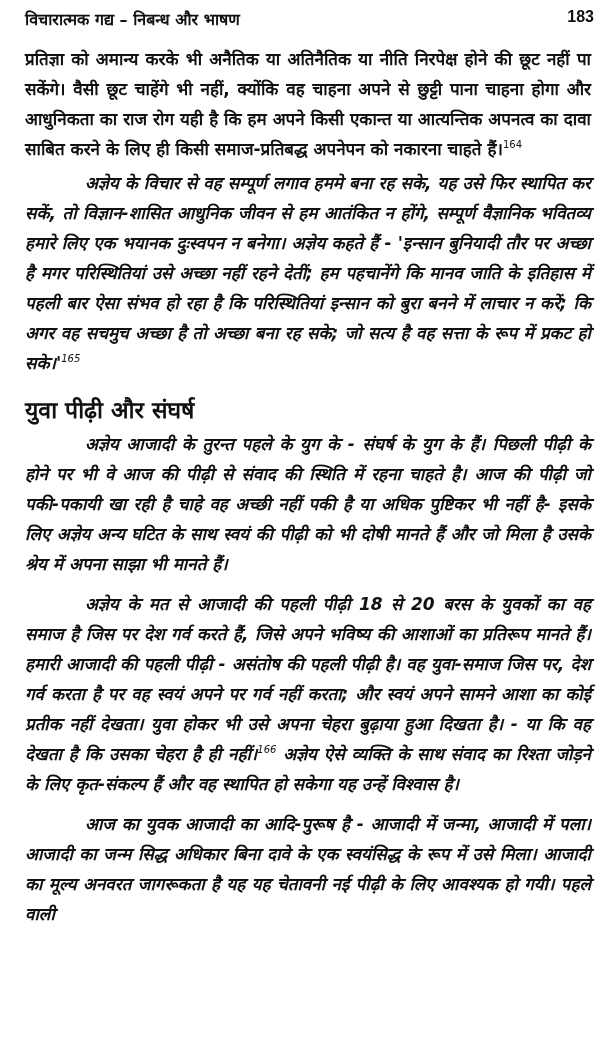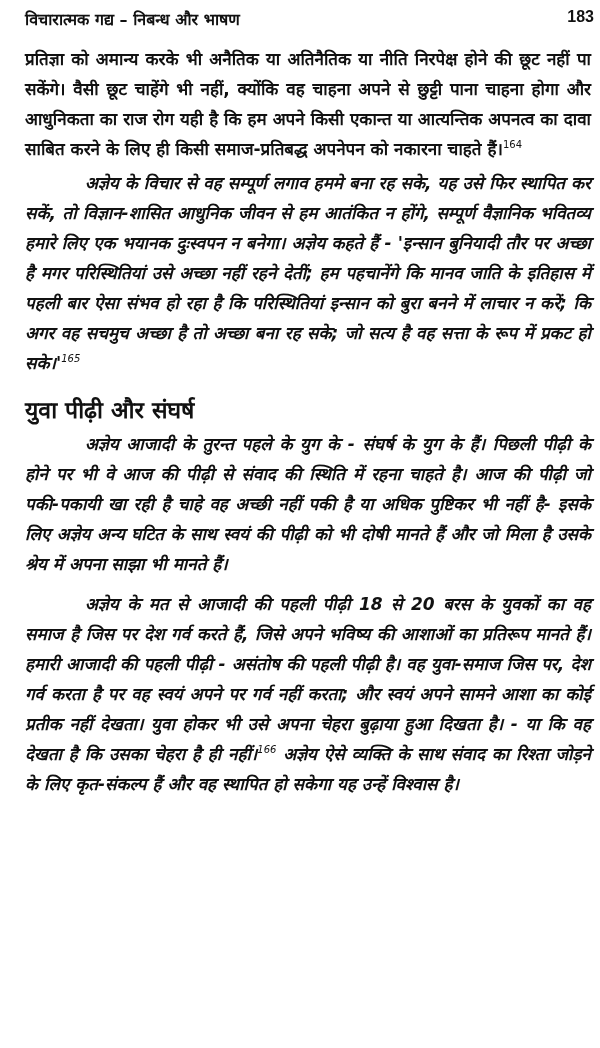--- a/index.html
+++ b/index.html
@@ -30,13 +30,14 @@
   <p class="para noindent tight"><span>प्रतिज्ञा को अमान्य करके भी अनैतिक या अतिनैतिक या नीति निरपेक्ष होने की छूट नहीं पा सकेंगे। वैसी छूट चाहेंगे भी नहीं, क्योंकि वह चाहना अपने से छुट्टी पाना चाहना होगा और आधुनिकता का राज रोग यही है कि हम अपने किसी एकान्त या आत्यन्तिक अपनत्व का दावा साबित करने के लिए ही किसी समाज-प्रतिबद्ध अपनेपन को नकारना चाहते हैं।</span><sup>164</sup></p>
 
   <p class="para indent tight"><span>अज्ञेय के विचार से वह सम्पूर्ण लगाव हममे बना रह सके, यह उसे फिर स्थापित कर सकें, तो विज्ञान-शासित आधुनिक जीवन से हम आतंकित न होंगे, सम्पूर्ण वैज्ञानिक भवितव्य हमारे लिए एक भयानक दुःस्वपन न बनेगा। अज्ञेय कहते हैं - 'इन्सान बुनियादी तौर पर अच्छा है मगर परिस्थितियां उसे अच्छा नहीं रहने देतीं; हम पहचानेंगे कि मानव जाति के इतिहास में पहली बार ऐसा संभव हो रहा है कि परिस्थितियां इन्सान को बुरा बनने में लाचार न करें; कि अगर वह सचमुच अच्छा है तो अच्छा बना रह सके; जो सत्य है वह सत्ता के रूप में प्रकट हो सके।'</span><sup>165</sup></p>
 
   <div class="heading">युवा पीढ़ी और संघर्ष</div>
 
   <p class="para indent"><span>अज्ञेय आजादी के तुरन्त पहले के युग के - संघर्ष के युग के हैं। पिछली पीढ़ी के होने पर भी वे आज की पीढ़ी से संवाद की स्थिति में रहना चाहते है। आज की पीढ़ी जो पकी-पकायी खा रही है चाहे वह अच्छी नहीं पकी है या अधिक पुष्टिकर भी नहीं है- इसके लिए अज्ञेय अन्य घटित के साथ स्वयं की पीढ़ी को भी दोषी मानते हैं और जो मिला है उसके श्रेय में अपना साझा भी मानते हैं।</span></p>
 
   <p class="para indent"><span>अज्ञेय के मत से आजादी की पहली पीढ़ी 18 से 20 बरस के युवकों का वह समाज है जिस पर देश गर्व करते हैं, जिसे अपने भविष्य की आशाओं का प्रतिरूप मानते हैं। हमारी आजादी की पहली पीढ़ी - असंतोष की पहली पीढ़ी है। वह युवा-समाज जिस पर, देश गर्व करता है पर वह स्वयं अपने पर गर्व नहीं करता; और स्वयं अपने सामने आशा का कोई प्रतीक नहीं देखता। युवा होकर भी उसे अपना चेहरा बुढ़ाया हुआ दिखता है। - या कि वह देखता है कि उसका चेहरा है ही नहीं।</span><sup>166</sup><span> अज्ञेय ऐसे व्यक्ति के साथ संवाद का रिश्ता जोड़ने के लिए कृत-संकल्प हैं और वह स्थापित हो सकेगा यह उन्हें विश्वास है।</span></p>
 
+  <p class="para indent"><span>आज का युवक आजादी का आदि-पुरूष है - आजादी में जन्मा, आजादी में पला। आजादी का जन्म सिद्ध अधिकार बिना दावे के एक स्वयंसिद्ध के रूप में उसे मिला। आजादी का मूल्य अनवरत जागरूकता है यह यह चेतावनी नई पीढ़ी के लिए आवश्यक हो गयी। पहले वाली</span></p>
 </div>
 
 </body></html>

